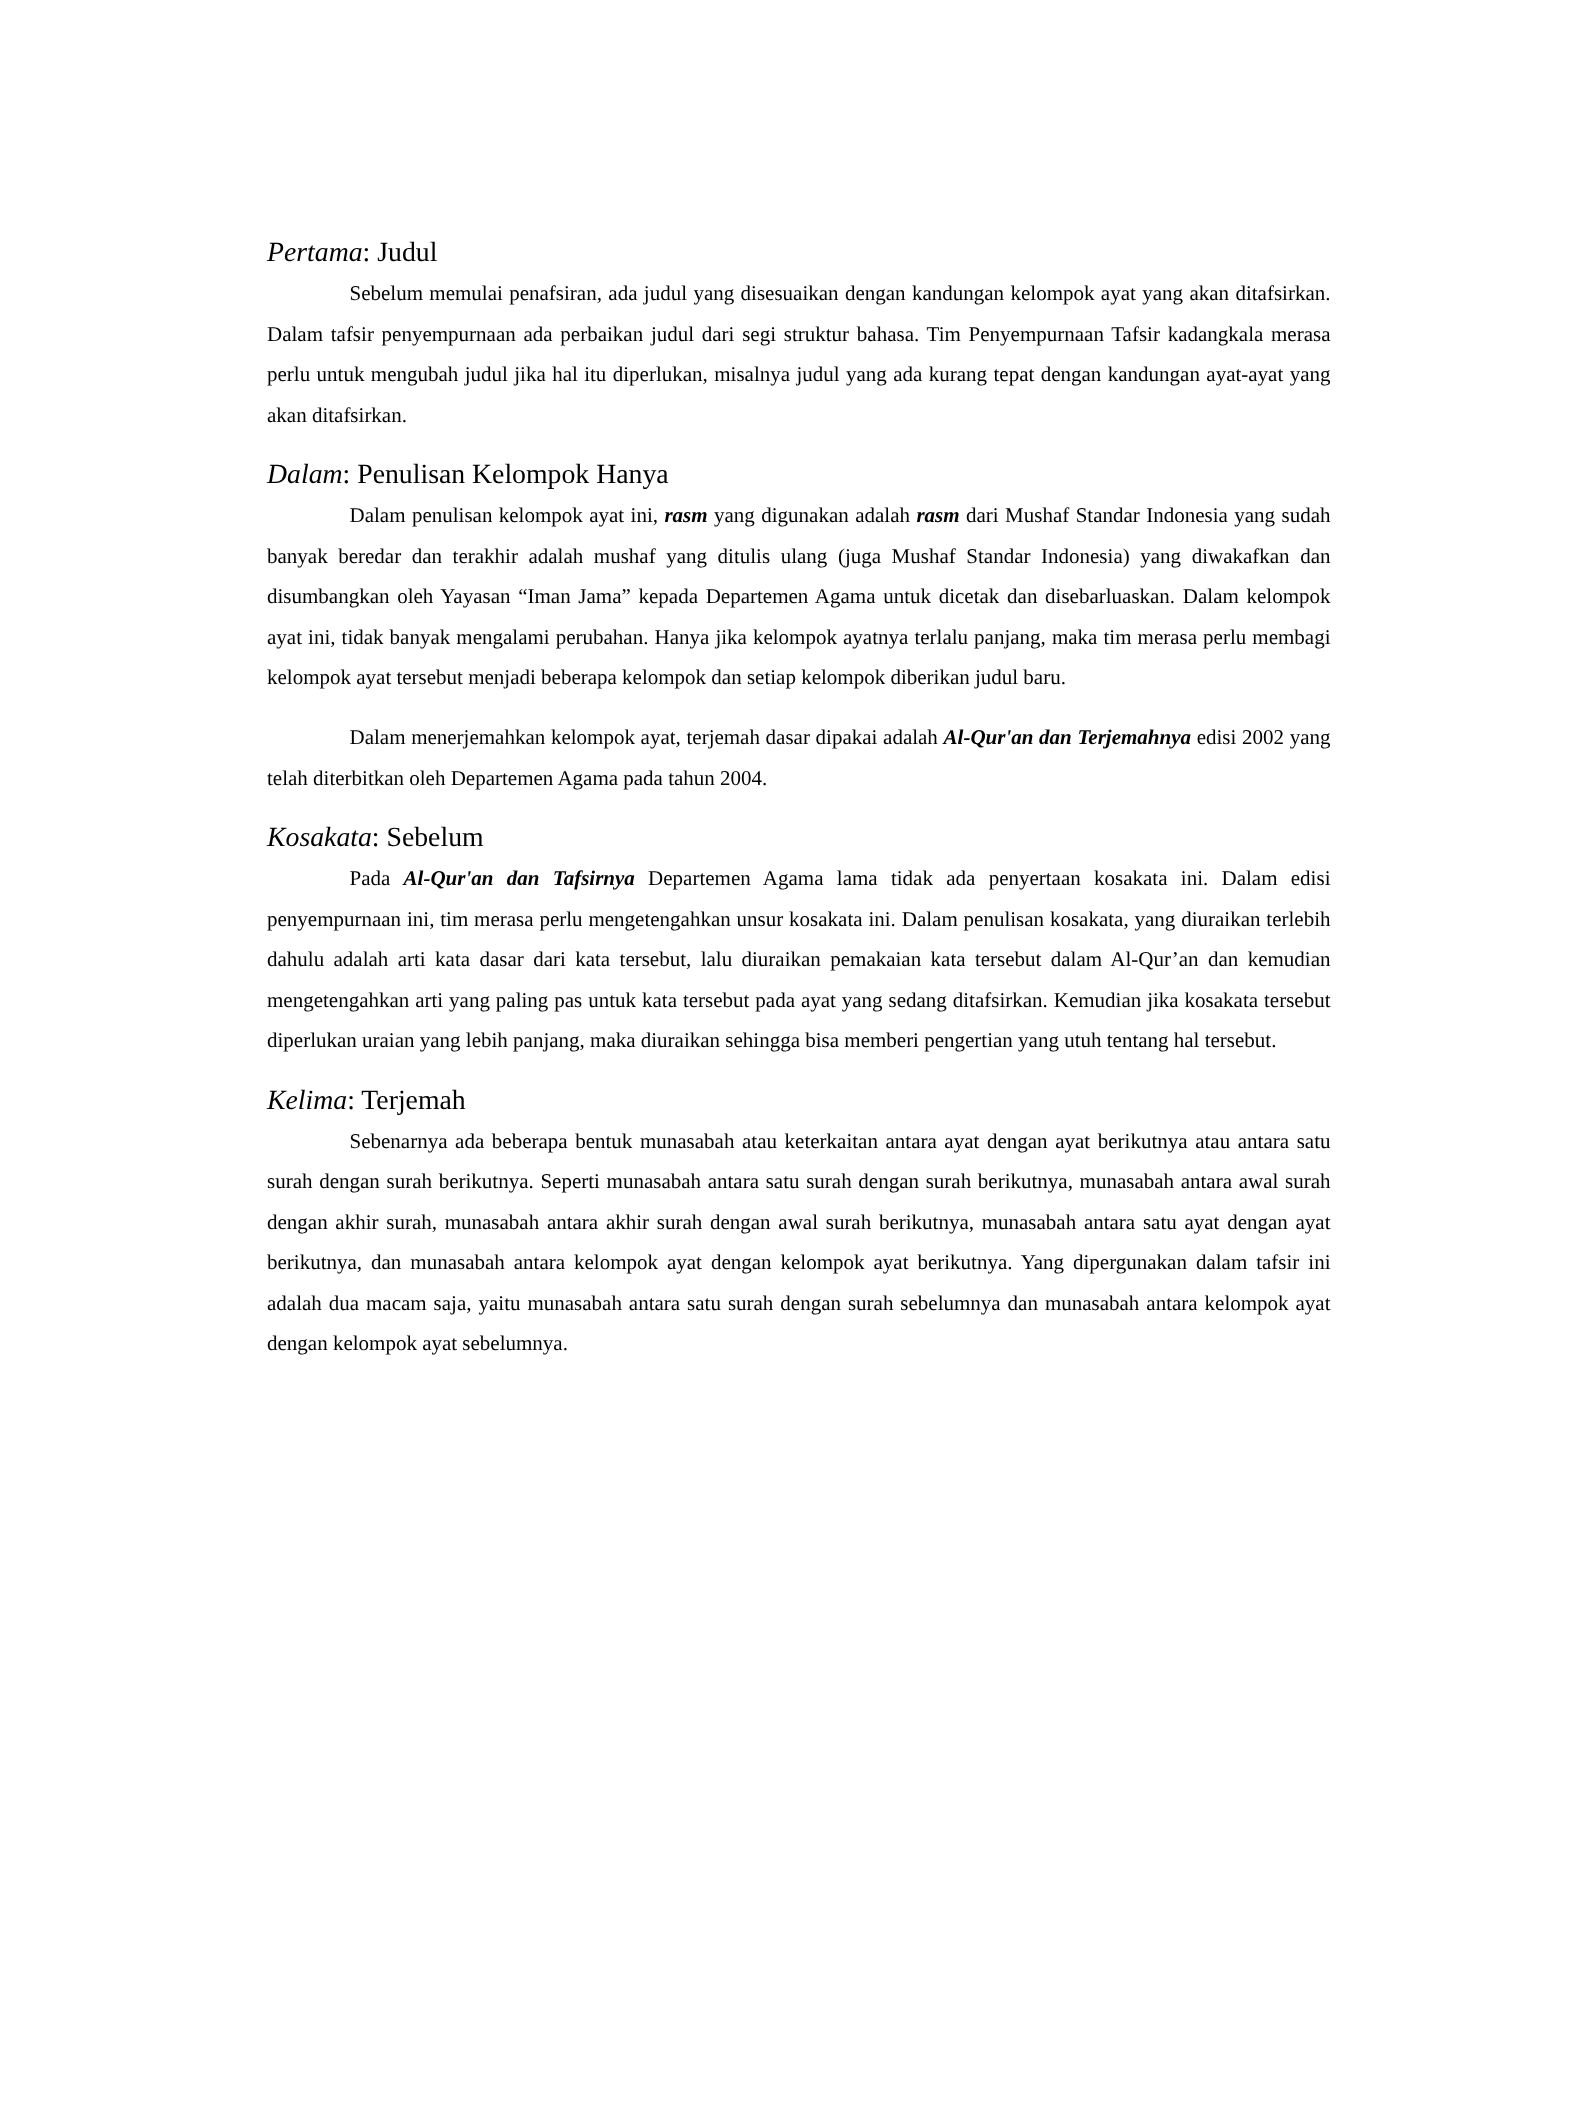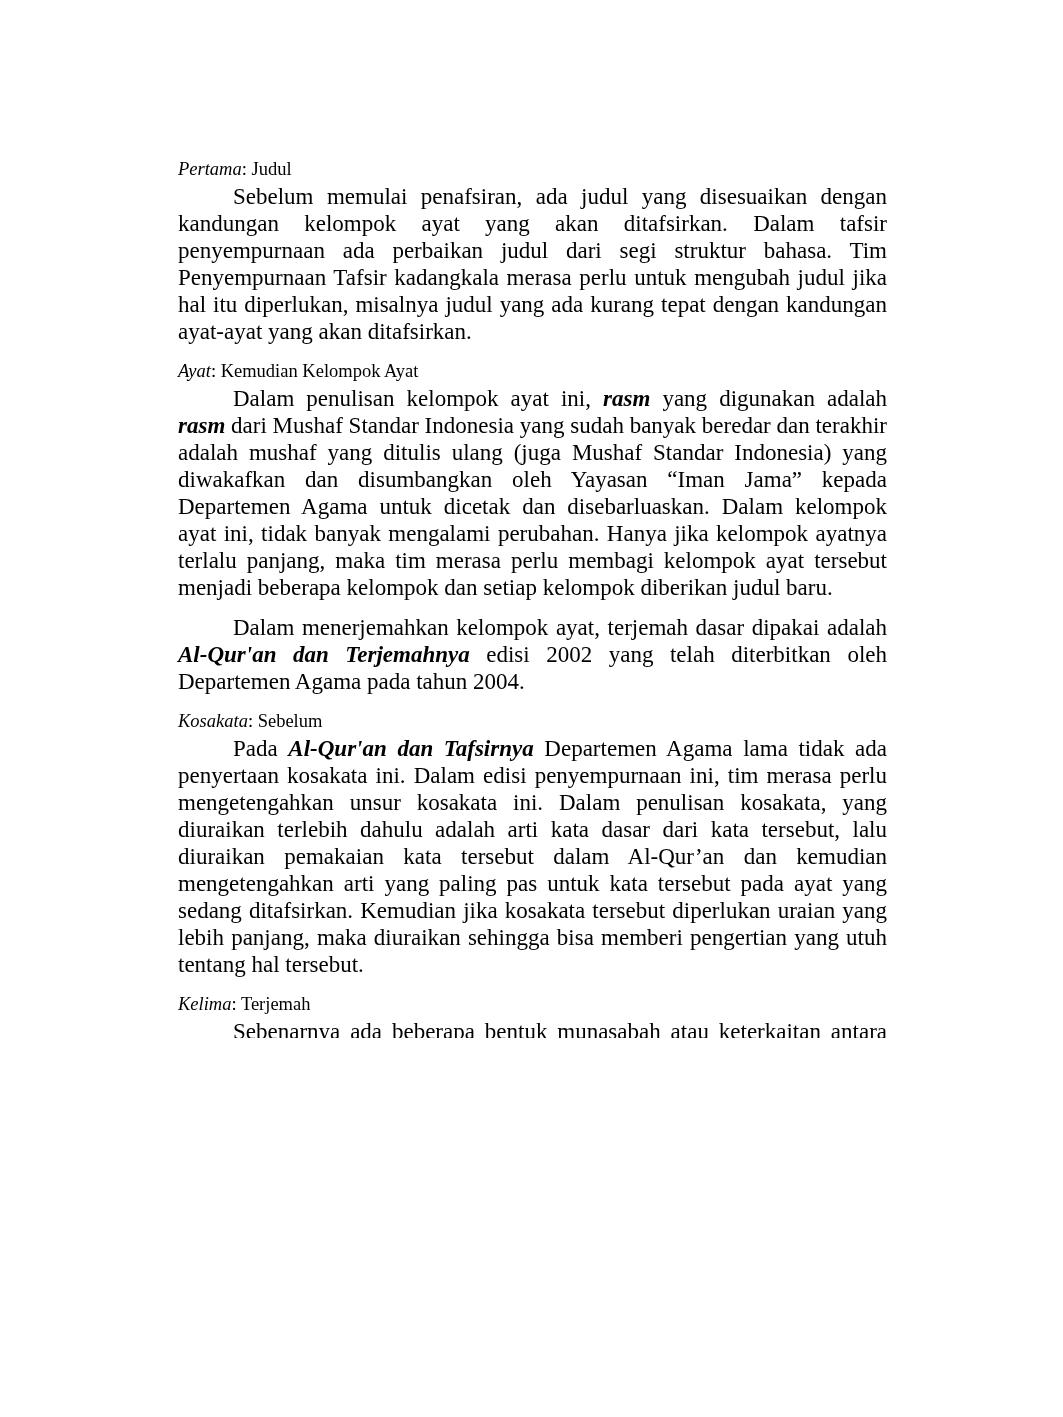--- a/index.html
+++ b/index.html
@@ -23,21 +23,21 @@
   section { margin-top: 13px; }
   section:first-child { margin-top: 0; }
   .heading {
     font-size: 18.5px;
     line-height: 27px;
     font-weight: normal;
     font-style: normal;
   }
   .heading .term { font-style: italic; }
   p.body {
-    font-size: 23px;
+    font-size: 14px;
     line-height: 27px;
     text-align: justify;
     text-indent: 55px;
   }
   .italic { font-style: italic; font-weight: bold; }
   .page-number {
     position: absolute;
     left: 0;
     right: 0;
     top: 1303px;
@@ -51,21 +51,21 @@
 
 <div class="page">
   <main class="content">
 
     <section>
       <h3 class="heading"><span class="term">Pertama</span><span>: Judul</span></h3>
       <p class="body"><span>Sebelum memulai penafsiran, ada judul yang disesuaikan dengan kandungan kelompok ayat yang akan ditafsirkan. Dalam tafsir penyempurnaan ada perbaikan judul dari segi struktur bahasa. Tim Penyempurnaan Tafsir kadangkala merasa perlu untuk mengubah judul jika hal itu diperlukan, misalnya judul yang ada kurang tepat dengan kandungan ayat-ayat yang akan ditafsirkan.</span></p>
     </section>
 
     <section>
-      <h3 class="heading"><span class="term">Ayat</span><span>: Kemudian Kelompok Ayat</span></h3>
+      <h3 class="heading"><span class="term">Dalam</span><span>: Penulisan Kelompok Hanya</span></h3>
       <p class="body"><span>Dalam penulisan kelompok ayat ini, </span><span class="italic">rasm</span><span> yang digunakan adalah </span><span class="italic">rasm</span><span> dari Mushaf Standar Indonesia yang sudah banyak beredar dan terakhir adalah mushaf yang ditulis ulang (juga Mushaf Standar Indonesia) yang diwakafkan dan disumbangkan oleh Yayasan “Iman Jama” kepada Departemen Agama untuk dicetak dan disebarluaskan. Dalam kelompok ayat ini, tidak banyak mengalami perubahan. Hanya jika kelompok ayatnya terlalu panjang, maka tim merasa perlu membagi kelompok ayat tersebut menjadi beberapa kelompok dan setiap kelompok diberikan judul baru.</span></p>
     </section>
 
     <section>
       <p class="body"><span>Dalam menerjemahkan kelompok ayat, terjemah dasar dipakai adalah </span><span class="italic">Al-Qur'an dan Terjemahnya</span><span> edisi 2002 yang telah diterbitkan oleh Departemen Agama pada tahun 2004.</span></p>
     </section>
 
     <section>
       <h3 class="heading"><span class="term">Kosakata</span><span>: Sebelum</span></h3>
       <p class="body"><span>Pada </span><span class="italic">Al-Qur'an dan Tafsirnya</span><span> Departemen Agama lama tidak ada penyertaan kosakata ini. Dalam edisi penyempurnaan ini, tim merasa perlu mengetengahkan unsur kosakata ini. Dalam penulisan kosakata, yang diuraikan terlebih dahulu adalah arti kata dasar dari kata tersebut, lalu diuraikan pemakaian kata tersebut dalam Al-Qur’an dan kemudian mengetengahkan arti yang paling pas untuk kata tersebut pada ayat yang sedang ditafsirkan. Kemudian jika kosakata tersebut diperlukan uraian yang lebih panjang, maka diuraikan sehingga bisa memberi pengertian yang utuh tentang hal tersebut.</span></p>

